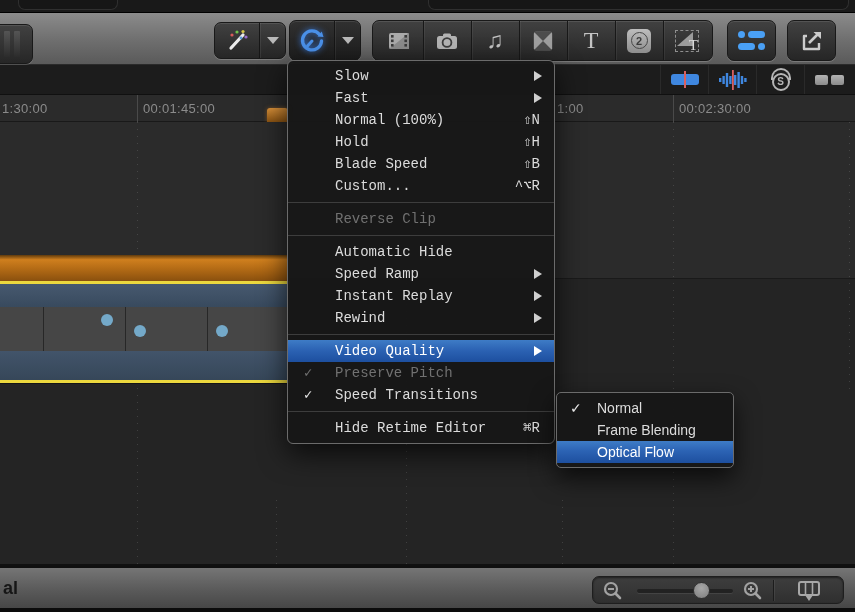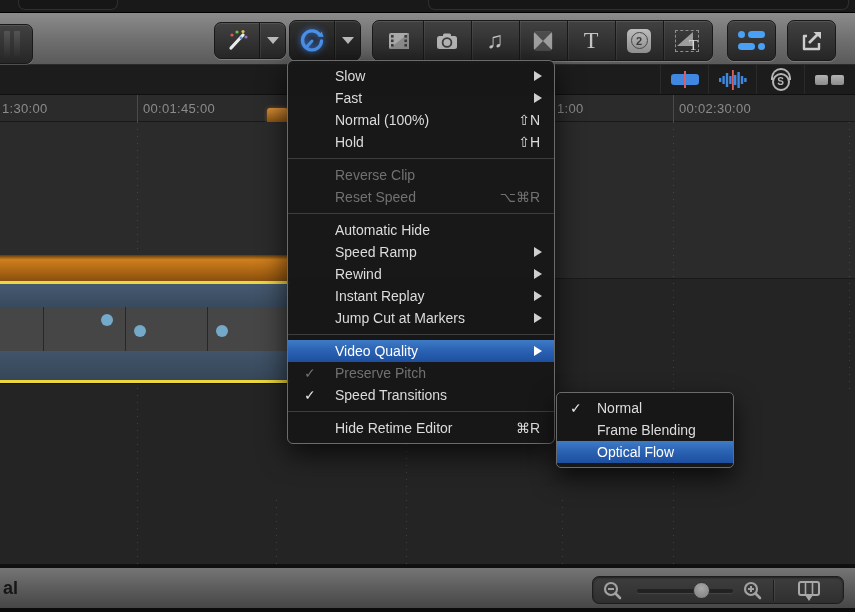--- a/index.html
+++ b/index.html
@@ -62,21 +62,21 @@
   .sel-top { position:absolute; left:0; top:26px; width:100%; height:3px; background:#ecd83e; }
   .band1 { position:absolute; left:0; top:29px; width:100%; height:23px; background:linear-gradient(180deg,#47596f,#384a5e); }
   .film { position:absolute; left:0; top:52px; width:100%; height:44px; background:#464646; }
   .film .fdiv { position:absolute; top:0; width:1px; height:44px; background:#272727; }
   .kdot { position:absolute; width:12px; height:12px; border-radius:50%; background:#74a9c9; }
   .band2 { position:absolute; left:0; top:96px; width:100%; height:29px; background:linear-gradient(180deg,#42546a,#364759); }
   .sel-bot { position:absolute; left:0; top:125px; width:100%; height:3px; background:#ecd83e; }
   .clip-edge { position:absolute; left:0; top:128px; width:100%; height:1px; background:#151515; }
   
   .menu { position:absolute; left:287px; top:60px; width:268px; background:rgba(23,23,23,.98);
-    border:1px solid #6b6b6b; border-radius:6px; box-shadow:0 10px 28px rgba(0,0,0,.7); padding:4px 0; z-index:20; }
+    border:1px solid #6b6b6b; border-radius:6px; box-shadow:0 10px 28px rgba(0,0,0,.7); padding:4px 0; z-index:20;font-family:Liberation Mono, monospace; }
   .mi { position:relative; height:22px; line-height:22px; font-size:14px; color:#dcdcdc; padding-left:47px; white-space:nowrap; }
   .mi .chk { position:absolute; left:16px; width:20px; text-align:left; color:#e6e6e6; }
   .mi .sc { position:absolute; right:14px; color:#dcdcdc; }
   .mi .arr { position:absolute; right:12px; top:6px; width:0; height:0; border-top:5px solid transparent; border-bottom:5px solid transparent; border-left:8px solid #cfcfcf; }
   .mi.dis, .mi.dis .sc, .mi.dis .chk { color:#717171; }
   .mi.hl { background:linear-gradient(180deg,#3e7cc6 0%,#2c63b4 45%,#1d4f9f 100%); color:#fff; }
   .mi.hl .arr { border-left-color:#fff; }
   .sep { height:11px; position:relative; }
   .sep::after { content:""; position:absolute; left:0; right:0; top:5px; height:1px; background:#3d3d3d; }
   
@@ -285,29 +285,29 @@
     <div class="band2"></div>
     <div class="sel-bot"></div>
     <div class="clip-edge"></div>
   </div>
 
   <div class="menu">
     <div class="mi"><span class="lbl">Slow</span><span class="arr"></span></div>
     <div class="mi"><span class="lbl">Fast</span><span class="arr"></span></div>
     <div class="mi"><span class="lbl">Normal (100%)</span><span class="sc">⇧N</span></div>
     <div class="mi"><span class="lbl">Hold</span><span class="sc">⇧H</span></div>
+    <div class="mi"><span class="lbl">Blade Speed</span><span class="sc">⇧B</span></div>
+    <div class="mi"><span class="lbl">Custom...</span><span class="sc">^⌥R</span></div>
     <div class="sep"></div>
     <div class="mi dis"><span class="lbl">Reverse Clip</span></div>
-    <div class="mi dis"><span class="lbl">Reset Speed</span><span class="sc">⌥⌘R</span></div>
     <div class="sep"></div>
     <div class="mi"><span class="lbl">Automatic Hide</span></div>
     <div class="mi"><span class="lbl">Speed Ramp</span><span class="arr"></span></div>
+    <div class="mi"><span class="lbl">Instant Replay</span><span class="arr"></span></div>
     <div class="mi"><span class="lbl">Rewind</span><span class="arr"></span></div>
-    <div class="mi"><span class="lbl">Instant Replay</span><span class="arr"></span></div>
-    <div class="mi"><span class="lbl">Jump Cut at Markers</span><span class="arr"></span></div>
     <div class="sep"></div>
     <div class="mi hl"><span class="lbl">Video Quality</span><span class="arr"></span></div>
     <div class="mi dis"><span class="chk">✓</span><span class="lbl">Preserve Pitch</span></div>
     <div class="mi"><span class="chk">✓</span><span class="lbl">Speed Transitions</span></div>
     <div class="sep"></div>
     <div class="mi"><span class="lbl">Hide Retime Editor</span><span class="sc">⌘R</span></div>
   </div>
 
   <div class="submenu">
     <div class="mi"><span class="chk">✓</span><span class="lbl">Normal</span></div>

